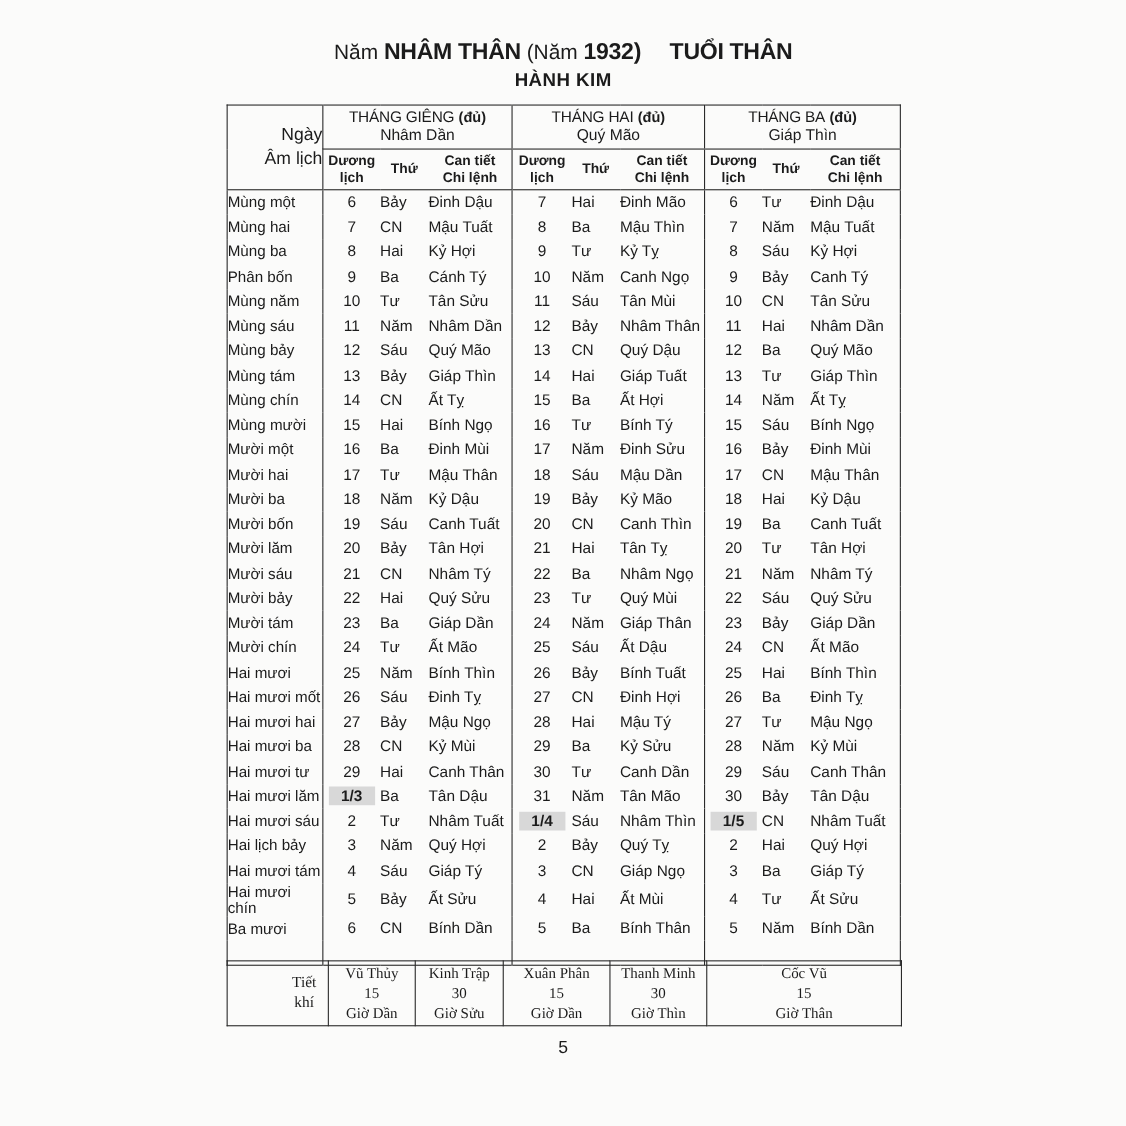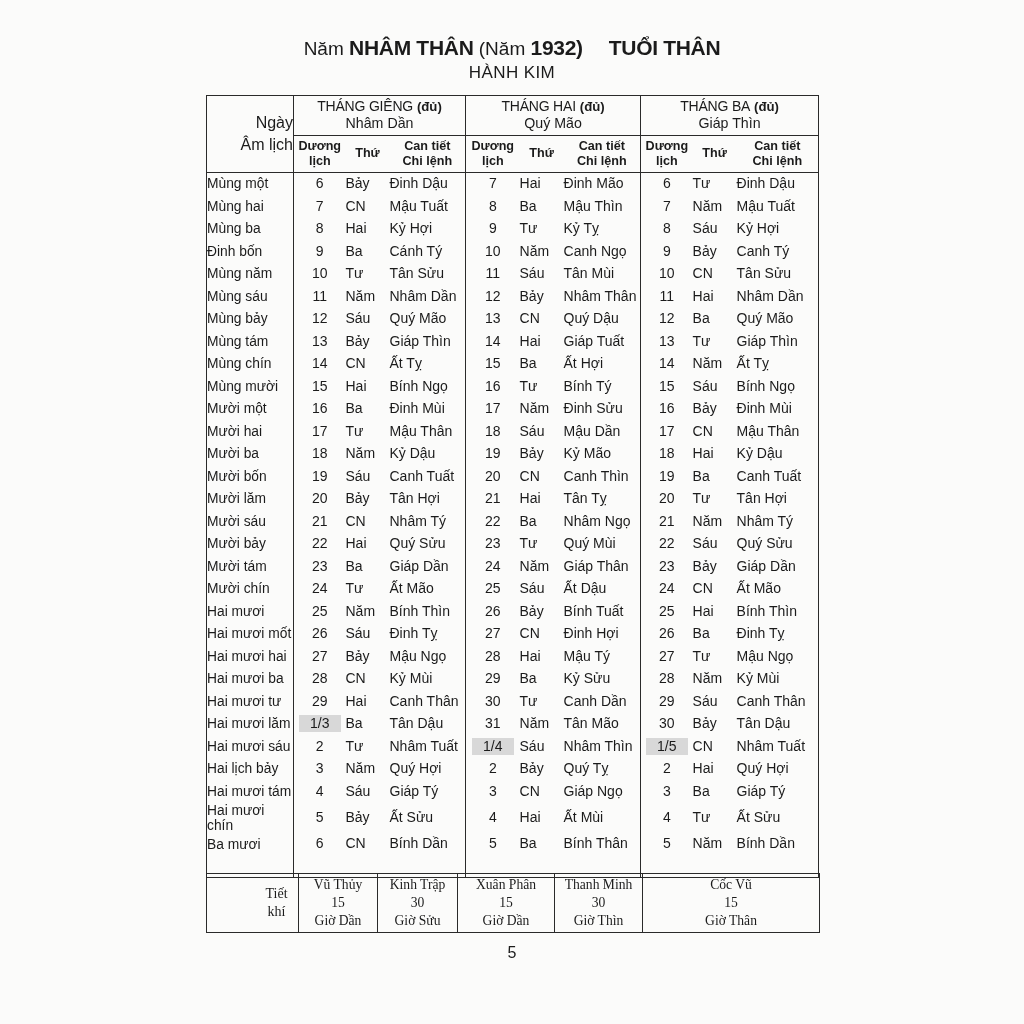--- a/index.html
+++ b/index.html
@@ -13,21 +13,21 @@
   }
   
   .title-line {
     position:absolute; top:36px; left:0; width:100%;
     text-align:center; font-size:19px; white-space:nowrap;
   }
   .title-line .b { font-weight:bold; font-size:21px; letter-spacing:-0.3px; }
   .title-line .gap { margin-left:26px; }
   .subtitle {
     position:absolute; top:63px; left:0; width:100%;
-    text-align:center; font-weight:normal; font-size:17px; letter-spacing:0.4px;
+    text-align:center; font-weight:bold; font-size:17px; letter-spacing:0.4px;
   }
   
   table.main {
     position:absolute; left:206px; top:95px; width:613px; height:775px;
     border-collapse:collapse; table-layout:fixed;
     font-size:14px; line-height:1.1;
   }
   table.main { border:1.6px solid var(--line); }
   table.main th, table.main td { padding:0; font-weight:normal; vertical-align:middle; }
   .gb { border-left:1.3px solid var(--line); }
@@ -39,21 +39,21 @@
   th.month .mname { font-weight:normal; font-size:14px; letter-spacing:-0.2px; }
   th.month .mdu { font-weight:bold; font-size:13.2px; }
   th.month .mcanchi { display:block; font-weight:normal; font-size:14.2px; margin-top:1px; }
   tr.subhead th { border-bottom:1.3px solid var(--line); height:37px; font-weight:bold; font-size:12.6px; line-height:1.22; text-align:center; }
   tbody tr { height:22.5px; }
   td.day  { text-align:left; padding-left:8px; font-size:13.8px; }
   td.num  { text-align:center; }
   td.thu  { text-align:left; padding-left:7px; }
   td.can  { text-align:left; padding-left:2px; }
   .hl {
-    display:inline-block; background:var(--hl); font-weight:normal;
+    display:inline-block; background:var(--hl); font-weight:bold;
     padding:1px 4px; min-width:42px;
   }
   tr.spacer td { height:auto; }
   
   table.tiet {
     position:absolute; left:206px; top:873px; width:613px; height:60px;
     border-collapse:collapse; table-layout:fixed;
     font-size:13.6px; text-align:center;
   }
   table.tiet td { border:1.3px solid var(--line); line-height:1.3; padding:2px 0;font-family:Liberation Serif, serif; }
@@ -167,21 +167,21 @@
         <td class="thu">Hai</td>
         <td class="can">Kỷ Hợi</td>
         <td class="num gb">9</td>
         <td class="thu">Tư</td>
         <td class="can">Kỷ Tỵ</td>
         <td class="num gb">8</td>
         <td class="thu">Sáu</td>
         <td class="can">Kỷ Hợi</td>
       </tr>
       <tr>
-        <td class="day">Đinh bốn</td>
+        <td class="day">Phân bốn</td>
         <td class="num gb">9</td>
         <td class="thu">Ba</td>
         <td class="can">Cánh Tý</td>
         <td class="num gb">10</td>
         <td class="thu">Năm</td>
         <td class="can">Canh Ngọ</td>
         <td class="num gb">9</td>
         <td class="thu">Bảy</td>
         <td class="can">Canh Tý</td>
       </tr>

